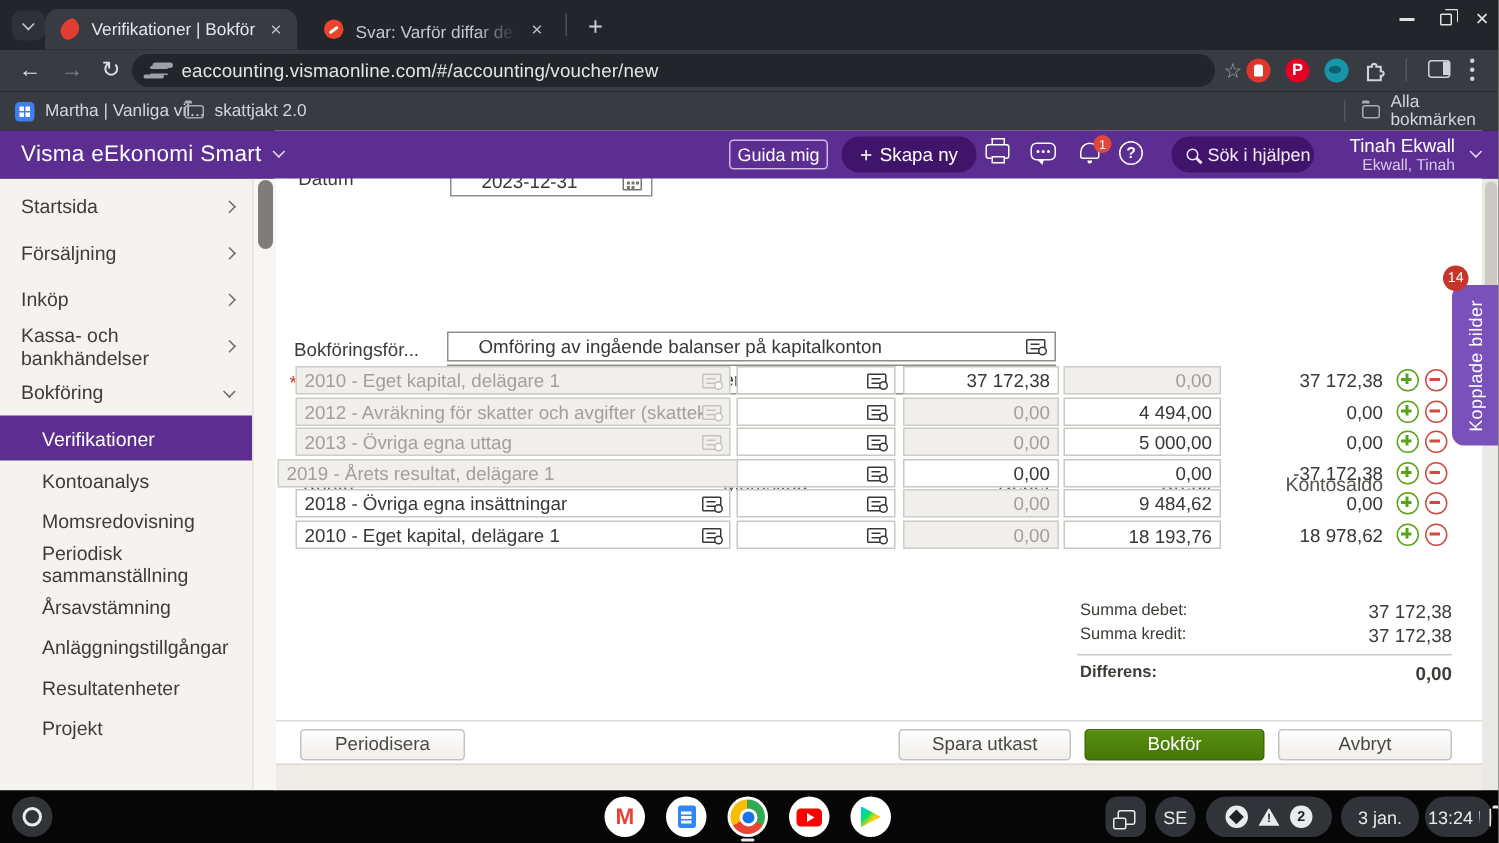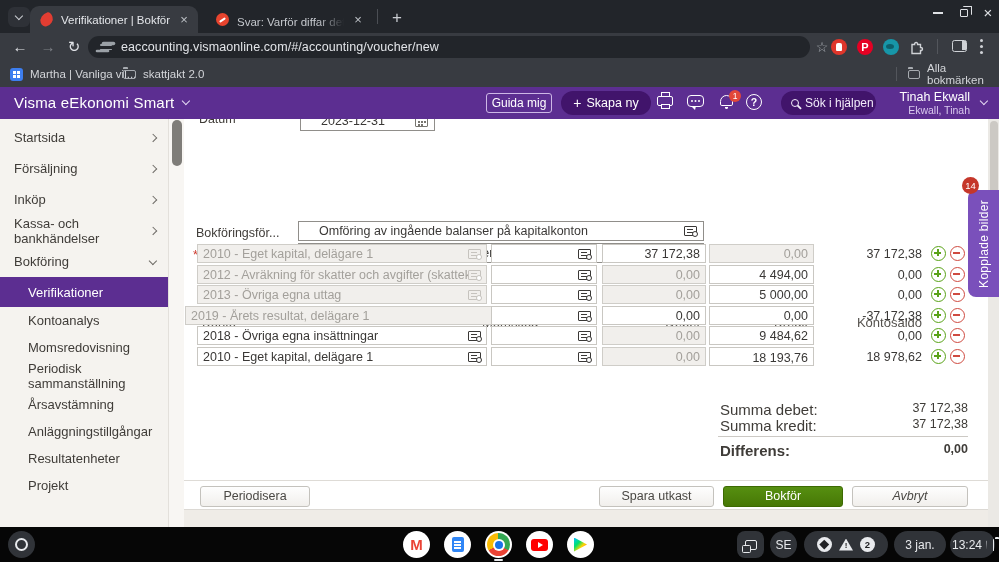--- a/index.html
+++ b/index.html
@@ -117,21 +117,21 @@
   .cell.dis { background:#f1efec; color:#a3a09b; border-color:#cfcdc8; }
   .cell.num { justify-content:flex-end; }
   .cell .txt { flex:1; white-space:nowrap; overflow:hidden; }
   .saldo { position:absolute; font-size:12.5px; color:#3a3836; text-align:right; }
   .rowbtn { position:absolute; width:15px; height:15px; border-radius:50%; border:1.7px solid; background:#fff; }
   .rowbtn::before { content:''; position:absolute; left:2.3px; top:4.9px; width:7px; height:1.7px; background:currentColor; }
   .rowbtn.plus { color:#5aa318; border-color:#5aa318; }
   .rowbtn.plus::after { content:''; position:absolute; left:4.9px; top:2.3px; width:1.7px; height:7px; background:currentColor; }
   .rowbtn.minus { color:#cf4a40; border-color:#cf4a40; }
 
-  .sumlabel { position:absolute; font-size:15px; color:#3f3c38; }
+  .sumlabel { position:absolute; font-size:11px; color:#3f3c38; }
   .sumval { position:absolute; font-size:12.5px; color:#3f3c38; text-align:right; }
   .bold { font-weight:bold; }
   .hr { position:absolute; height:1px; background:#ccc9c4; }
   .actbtn { position:absolute; height:21px; border:1px solid #c4c2bd; border-radius:3px; background:linear-gradient(#fefefe,#f1efec); font-size:12.5px; color:#4a4844; text-align:center; line-height:19px; }
   .actbtn.green { background:linear-gradient(#568f10,#477806); border-color:#3d6a02; color:#fff; }
   .footerstrip { position:absolute; left:0; top:422px; width:805px; height:18px; background:#efece7; border-top:1px solid #dcd9d4; }
 
   
   .pagescroll { position:absolute; left:988px; top:119px; width:11px; height:408px; background:#ebe9e5; z-index:3; }
   .pagescroll .thumb { position:absolute; left:1.5px; top:2px; width:8px; height:140px; background:#ccc9c4; border-radius:4px; }
@@ -377,21 +377,21 @@
   <div class="sumlabel" style="left:537px; top:330px;">Summa kredit:</div>
   <div class="sumval" style="left:655px; top:330px; width:130px;">37 172,38</div>
   <div class="hr" style="left:535px; top:349px; width:250px;"></div>
   <div class="sumlabel bold" style="left:537px; top:355px;">Differens:</div>
   <div class="sumval bold" style="left:655px; top:355px; width:130px;">0,00</div>
 
   <div class="hr" style="left:0; top:393px; width:805px; background:#dedbd6;"></div>
   <div class="actbtn" style="left:17px; top:399px; width:110px;">Periodisera</div>
   <div class="actbtn" style="left:416px; top:399px; width:115px;">Spara utkast</div>
   <div class="actbtn green" style="left:540px; top:399px; width:120px;">Bokför</div>
-  <div class="actbtn" style="left:669px; top:399px; width:116px;font-style:italic;">Avbryt</div>
+  <div class="actbtn" style="left:669px; top:399px; width:116px;">Avbryt</div>
   <div class="footerstrip"></div>
 </div>
 
 <div class="appheader">
   <div class="brand">Visma eEkonomi Smart</div>
   <span class="chev down abs brand-chev"></span>
   <div class="hbtn-outline">Guida mig</div>
   <div class="hbtn-dark">
       <span style="font-size:14px;">+</span>
       <span>Skapa ny</span>

